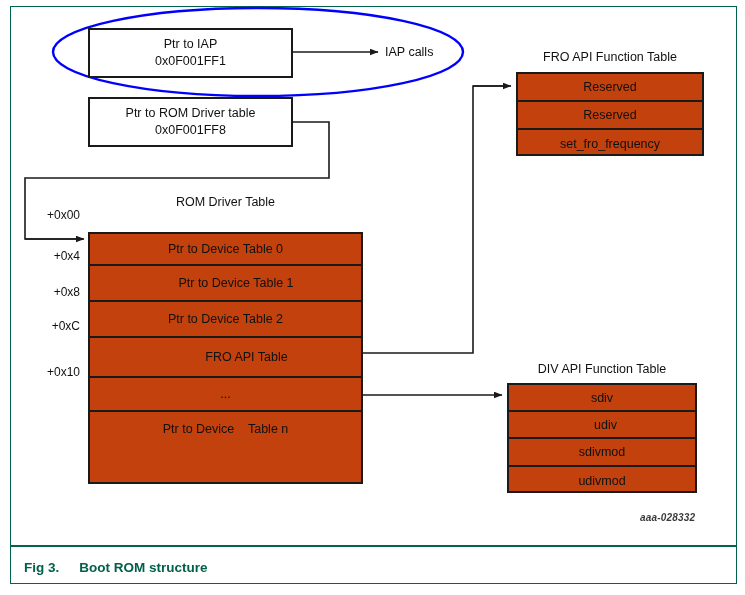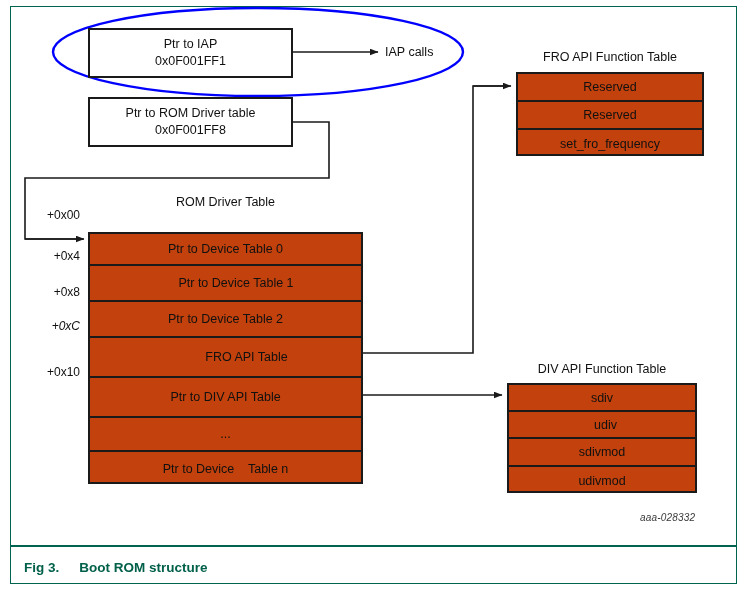--- a/index.html
+++ b/index.html
@@ -44,21 +44,21 @@
     color: #00604a;
     white-space: nowrap;
   }
   #figure-caption .cap-num { margin-right: 20px; }
   #doc-id {
     position: absolute;
     left: 640px;
     top: 512px;
     font-size: 10px;
     font-style: italic;
-    font-weight: normal;
+    font-weight: bold;
     color: #3a3a3a;
     letter-spacing: 0.2px;
   }
 
   
   .dbox {
     position: absolute;
     box-sizing: border-box;
     border: 2.2px solid #1a1a1a;
     background: #ffffff;
@@ -171,29 +171,28 @@
     <span class="line2">0x0F001FF8</span>
   </div>
 
   <div class="tbl-title" style="left:88px; top:195px; width:275px;">ROM Driver Table</div>
 
   <div class="tbl" style="left:88px; top:232px; width:275px; height:252px;">
     <div class="row" style="height:32px;">Ptr to Device Table 0</div>
     <div class="row" style="height:36px;padding-left:21px;">Ptr to Device Table 1</div>
     <div class="row" style="height:36px;">Ptr to Device Table 2</div>
     <div class="row" style="height:40px;padding-left:42px;">FRO API Table</div>
-    <div class="row" style="height:40px;">Ptr to DIV API Table</div>
     <div class="row" style="height:34px;">...</div>
     <div class="row" style="height:34px;">Ptr to Device    Table n</div>
   </div>
 
   <div class="offset-label" style="left:20px; top:208px; width:60px;">+0x00</div>
   <div class="offset-label" style="left:20px; top:249px; width:60px;">+0x4</div>
   <div class="offset-label" style="left:20px; top:285px; width:60px;">+0x8</div>
-  <div class="offset-label" style="left:20px; top:319px; width:60px;font-style:italic;">+0xC</div>
+  <div class="offset-label" style="left:20px; top:319px; width:60px;">+0xC</div>
   <div class="offset-label" style="left:20px; top:365px; width:60px;">+0x10</div>
 
   <div class="tbl-title" style="left:516px; top:50px; width:188px;">FRO API Function Table</div>
 
   <div class="tbl" style="left:516px; top:72px; width:188px; height:84px;">
     <div class="row" style="height:28px;">Reserved</div>
     <div class="row" style="height:28px;">Reserved</div>
     <div class="row" style="height:28px;">set_fro_frequency</div>
   </div>
 

